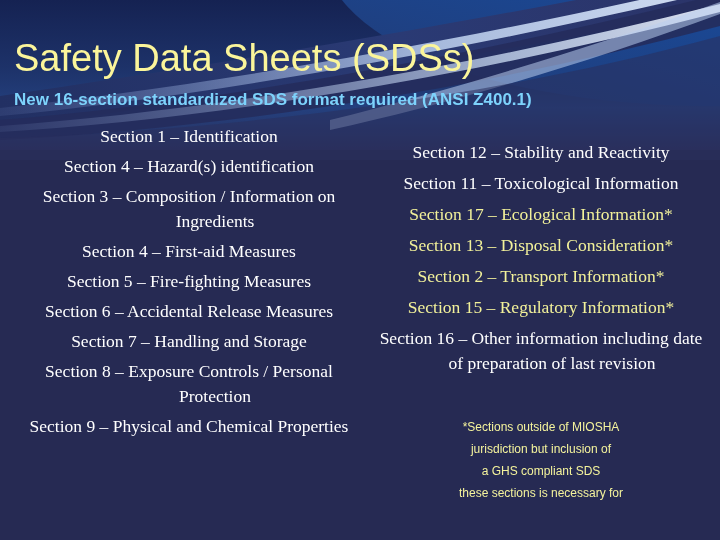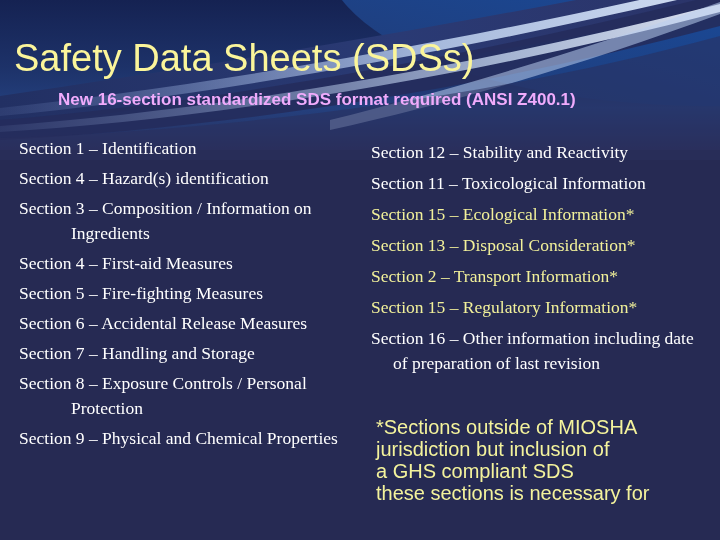--- a/index.html
+++ b/index.html
@@ -7,20 +7,21 @@
     padding: 0;
     background: #1d2048;
   }
   #slide {
     position: relative;
     width: 720px;
     height: 540px;
     overflow: hidden;
     background: #262a53;
     font-family: "Liberation Sans", sans-serif;
+    text-align: center;
   }
 
   
   .bg-base {
     position: absolute;
     inset: 0;
     background: #262a53;
   }
   .bg-top {
     position: absolute;
@@ -53,33 +54,32 @@
     letter-spacing: 0px;
     white-space: nowrap;
   }
   .subtitle {
     position: absolute;
     left: 14px;
     top: 88px;
     font-size: 17px;
     line-height: 24px;
     font-weight: bold;
-    color: #f0abfc;
+    color: #7dd3fc;
     white-space: nowrap;
-    margin-left: 44px;
   }
 
   
   .col {
     position: absolute;
     font-family: "Liberation Serif", serif;
   }
   .col-left {
     left: 19px;
-    top: 136px;
+    top: 124px;
     width: 340px;
   }
   .col-right {
     left: 371px;
     top: 140px;
     width: 340px;
   }
   .sec {
     font-size: 17.5px;
     line-height: 25px;
@@ -97,21 +97,21 @@
     color: #f2f19a;
   }
 
   
   .footnote {
     position: absolute;
     left: 376px;
     top: 416px;
     width: 330px;
     font-family: "Liberation Sans", sans-serif;
-    font-size: 20px;
+    font-size: 12px;
     line-height: 22px;
     color: #f4f39c;
   }
   .footnote .fl { display: block; }
 </style>
 </head>
 <body>
 
 <div id="slide">
 
@@ -159,21 +159,21 @@
     <div class="sec">Section 5 – Fire-fighting Measures</div>
     <div class="sec">Section 6 – Accidental Release Measures</div>
     <div class="sec">Section 7 – Handling and Storage</div>
     <div class="sec">Section 8 – Exposure Controls / Personal Protection</div>
     <div class="sec">Section 9 – Physical and Chemical Properties</div>
   </div>
 
   <div class="col col-right">
     <div class="sec">Section 12 – Stability and Reactivity</div>
     <div class="sec">Section 11 – Toxicological Information</div>
-    <div class="sec star">Section 15 – Ecological Information*</div>
+    <div class="sec star">Section 17 – Ecological Information*</div>
     <div class="sec star">Section 13 – Disposal Consideration*</div>
     <div class="sec star">Section 2 – Transport Information*</div>
     <div class="sec star">Section 15 – Regulatory Information*</div>
     <div class="sec">Section 16 – Other information including date of preparation of last revision</div>
   </div>
 
   <div class="footnote">
     <span class="fl">*Sections outside of MIOSHA</span>
     <span class="fl">jurisdiction but inclusion of</span>
     <span class="fl">a GHS compliant SDS</span>

